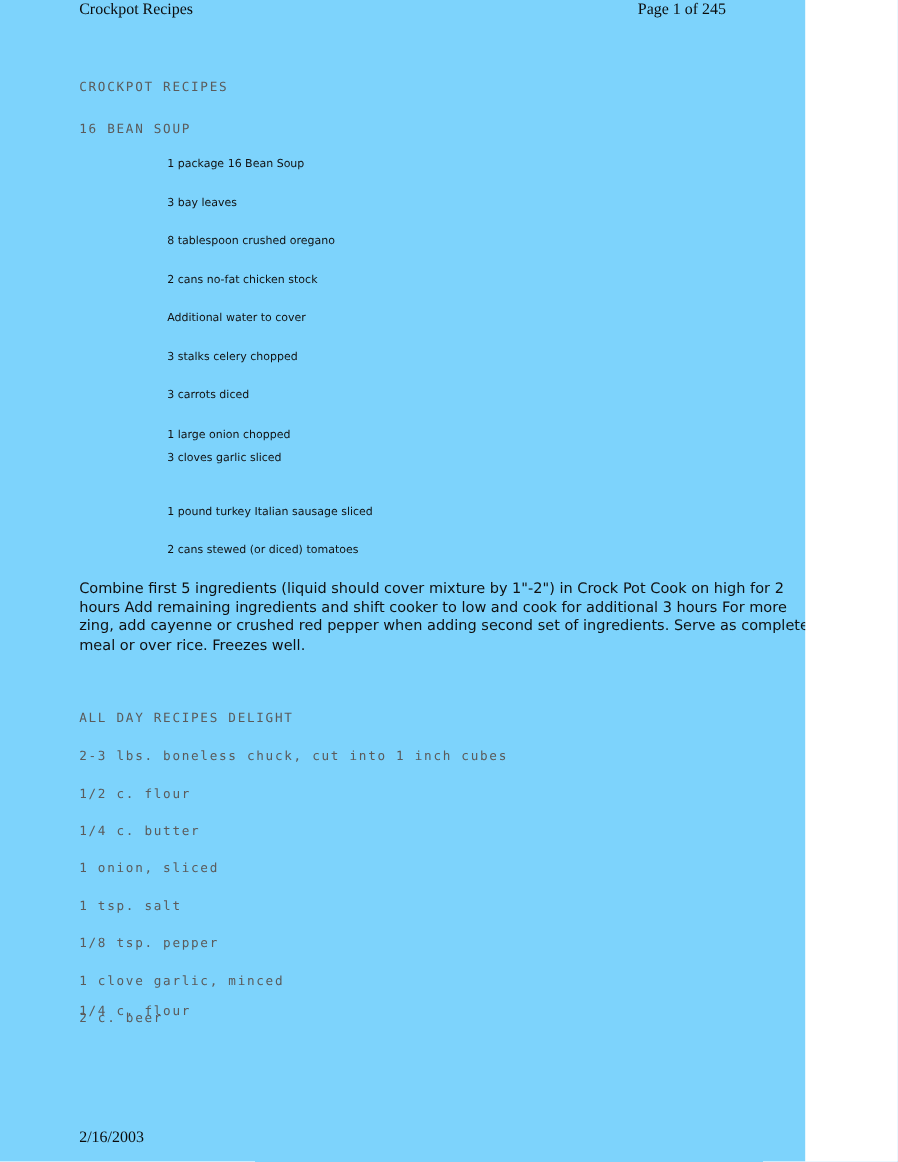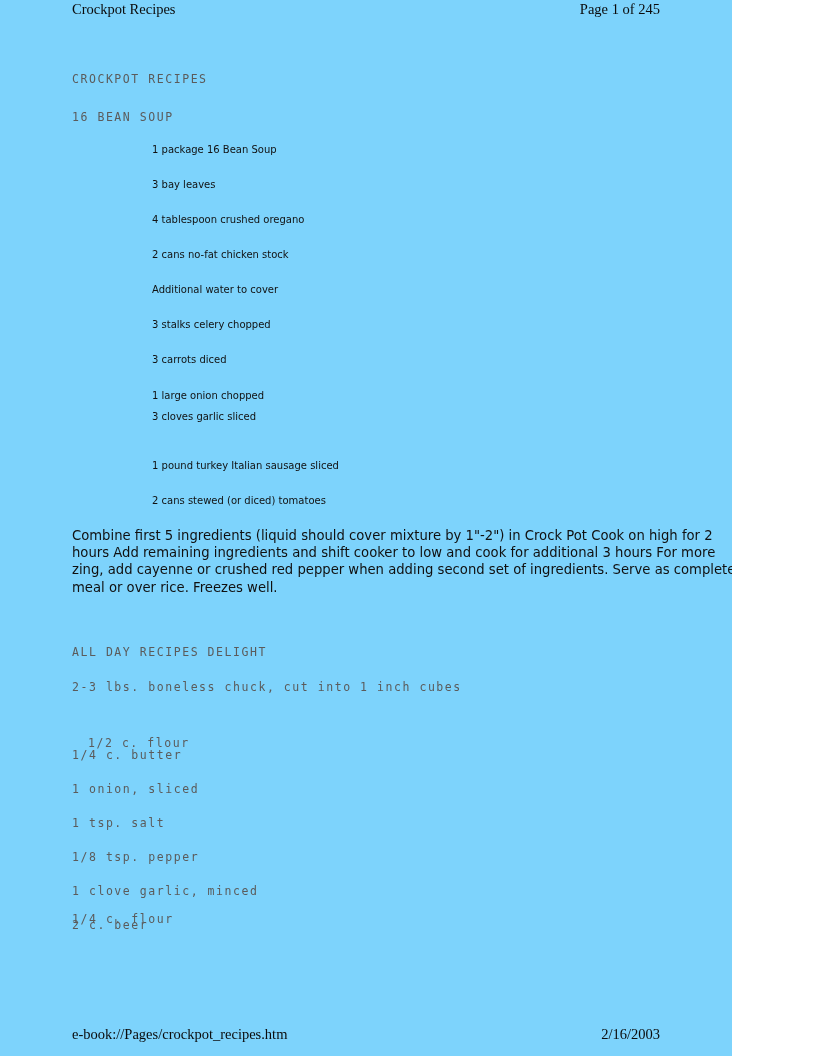--- a/index.html
+++ b/index.html
@@ -106,44 +106,43 @@
   </div>
 
   <div class="content">
 
     <div class="mono-line" style="top:72px;">CROCKPOT RECIPES</div>
 
     <div class="mono-line" style="top:110px;">16 BEAN SOUP</div>
 
     <div class="ingredient-line" style="top:141px;">1 package 16 Bean Soup</div>
     <div class="ingredient-line" style="top:176px;">3 bay leaves</div>
-    <div class="ingredient-line" style="top:211px;">4 tablespoon crushed oregano</div>
+    <div class="ingredient-line" style="top:211px;">8 tablespoon crushed oregano</div>
     <div class="ingredient-line" style="top:246px;">2 cans no-fat chicken stock</div>
     <div class="ingredient-line" style="top:281px;text-align:center;">Additional water to cover</div>
     <div class="ingredient-line" style="top:316px;">3 stalks celery chopped</div>
     <div class="ingredient-line" style="top:351px;">3 carrots diced</div>
     <div class="ingredient-line" style="top:387px;">1 large onion chopped</div>
     <div class="ingredient-line" style="top:408px;text-align:center;">3 cloves garlic sliced</div>
     <div class="ingredient-line" style="top:457px;">1 pound turkey Italian sausage sliced</div>
     <div class="ingredient-line" style="top:492px;">2 cans stewed (or diced) tomatoes</div>
 
     <div class="instructions">Combine first 5 ingredients (liquid should cover mixture by 1"-2") in Crock Pot Cook on high for 2 hours Add remaining ingredients and shift cooker to low and cook for additional 3 hours For more zing, add cayenne or crushed red pepper when adding second set of ingredients. Serve as complete meal or over rice. Freezes well.</div>
 
     <div class="mono-line" style="top:645px;">ALL DAY RECIPES DELIGHT</div>
 
     <div class="mono-line" style="top:680px;">2-3 lbs. boneless chuck, cut into 1 inch cubes</div>
-    <div class="mono-line" style="top:736px;margin-left:16px;">1/2 c. flour</div>
+    <div class="mono-line" style="top:714px;">1/2 c. flour</div>
     <div class="mono-line" style="top:748px;">1/4 c. butter</div>
     <div class="mono-line" style="top:782px;">1 onion, sliced</div>
     <div class="mono-line" style="top:816px;">1 tsp. salt</div>
     <div class="mono-line" style="top:850px;">1/8 tsp. pepper</div>
     <div class="mono-line" style="top:884px;">1 clove garlic, minced</div>
     <div class="mono-line" style="top:918px;">2 c. beer</div>
     <div class="mono-line" style="top:912px;">1/4 c. flour</div>
 
   </div>
 
   <div class="running-footer">
-    <span class="ftr-left">e-book://Pages/crockpot_recipes.htm</span>
     <span class="ftr-right">2/16/2003</span>
   </div>
 
 </div>
 
 </body></html>

